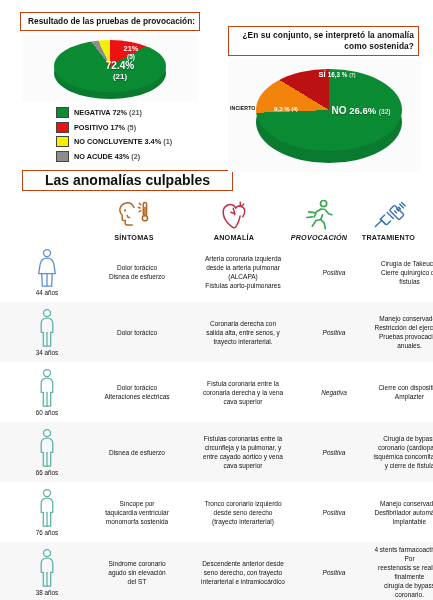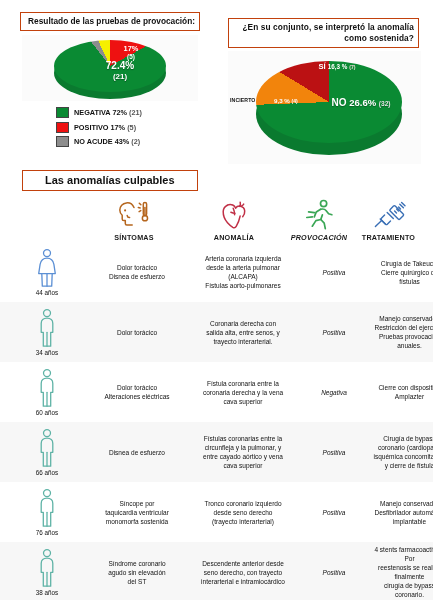--- a/index.html
+++ b/index.html
@@ -21,21 +21,21 @@
   .title-box{
     border:1px solid #c2410c;
     background:#ffffff;
     font-size:8.3px;font-weight:bold;
     text-align:right;
     padding:3px 4px;
     line-height:11px;
     color:#111;
   }
   .left .title-box{margin:12px 16px 0 20px;}
-  .right .title-box{margin:18px 14px 0 12px;letter-spacing:.1px;}
+  .right .title-box{margin:26px 14px 0 12px;letter-spacing:.1px;}
 
   .plot{
     position:relative;
     background:#fbfbfb;
   }
   .left .plot{margin:4px 18px 0 22px;height:66px;}
   .right .plot{margin:3px 12px 0 12px;height:113px;}
 
   
   .pie1-wrap{position:absolute;left:50%;top:2px;transform:translateX(-50%);width:112px;height:64px;}
@@ -99,21 +99,21 @@
   .pie2-inc-lbl{
     position:absolute;left:-26px;top:40px;font-size:5.2px;font-weight:bold;color:#111;letter-spacing:.1px;
   }
   .pie2-inc-val{
     position:absolute;left:18px;top:40px;font-size:6.2px;font-weight:bold;color:#fff;
   }
   .pie2-inc-val i{font-style:normal;font-size:5px;}
 
   
   .section-head{margin:4px 0 0 22px;}
-  .section-head .title-box{display:inline-block;padding:4px 22px;font-size:11px;}
+  .section-head .title-box{display:inline-block;padding:4px 22px;font-size:14px;}
 
   
   .tbl{width:433px;margin-top:6px;}
   .col-head{display:flex;align-items:center;padding:0 6px;}
   .c-pers{width:82px;flex:0 0 82px;}
   .c-sint{width:92px;flex:0 0 92px;}
   .c-anom{width:108px;flex:0 0 108px;}
   .c-prov{width:62px;flex:0 0 62px;font-style:italic;}
   .c-trat{width:77px;flex:0 0 77px;}
 
@@ -140,39 +140,46 @@
 
       <div class="plot">
         <div class="pie1-wrap">
           <div class="pie1-base"></div>
           <div class="pie1-top"></div>
           <div class="pie1-lbl-big">
             <span>72.4%</span>
             <small>(21)</small>
           </div>
           <div class="pie1-lbl-red">
-            <span>17%</span>
+            <span>21%</span>
             <small>(5)</small>
           </div>
         </div>
       </div>
 
       <div class="legend">
         <div class="legend-row">
           <span class="swatch" style="background:#0a8a33"></span>
           <span class="lg-text">
             <span>NEGATIVA 72%</span>
             <span class="n">(21)</span>
           </span>
         </div>
         <div class="legend-row">
           <span class="swatch" style="background:#ee1111"></span>
           <span class="lg-text">
             <span>POSITIVO 17%</span>
             <span class="n">(5)</span>
+          </span>
+        </div>
+        <div class="legend-row">
+          <span class="swatch" style="background:#f6f000"></span>
+          <span class="lg-text">
+            <span>NO CONCLUYENTE 3.4%</span>
+            <span class="n">(1)</span>
           </span>
         </div>
         <div class="legend-row">
           <span class="swatch" style="background:#8d8d8d"></span>
           <span class="lg-text">
             <span>NO ACUDE 43%</span>
             <span class="n">(2)</span>
           </span>
         </div>
       </div>

